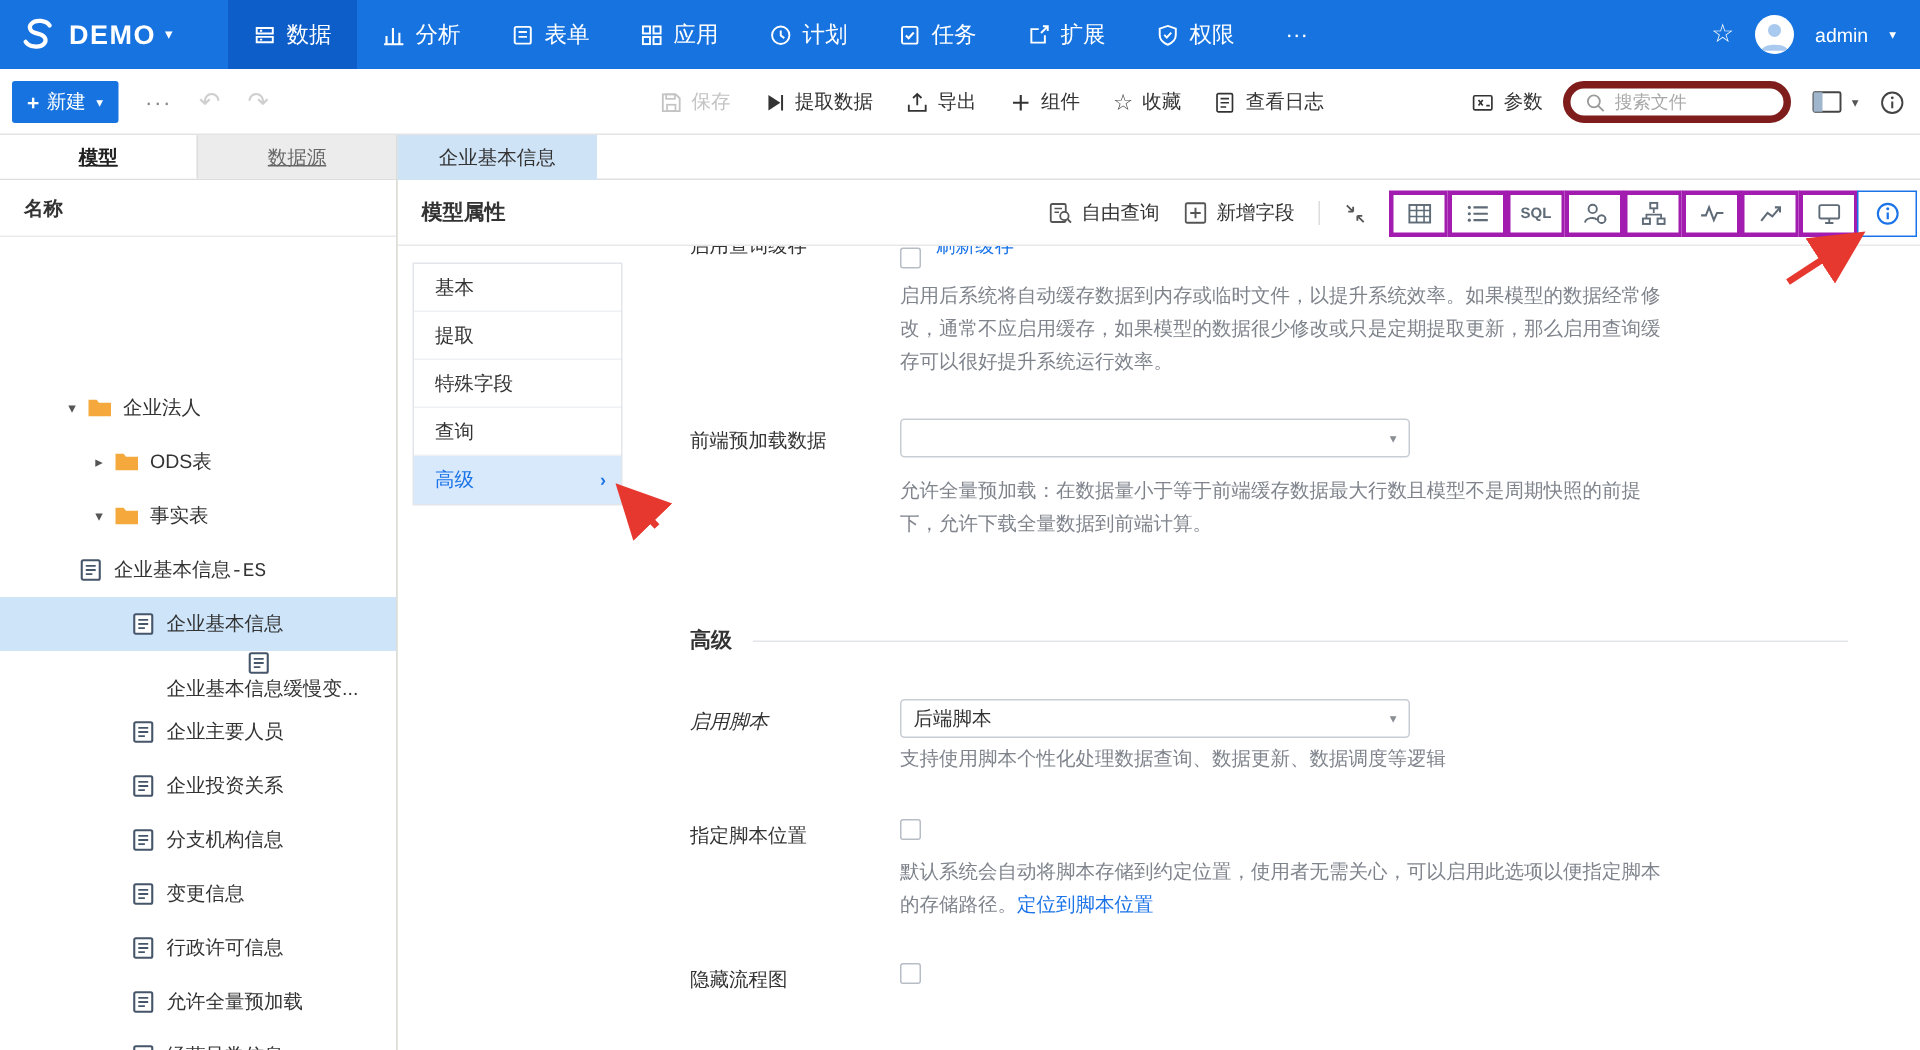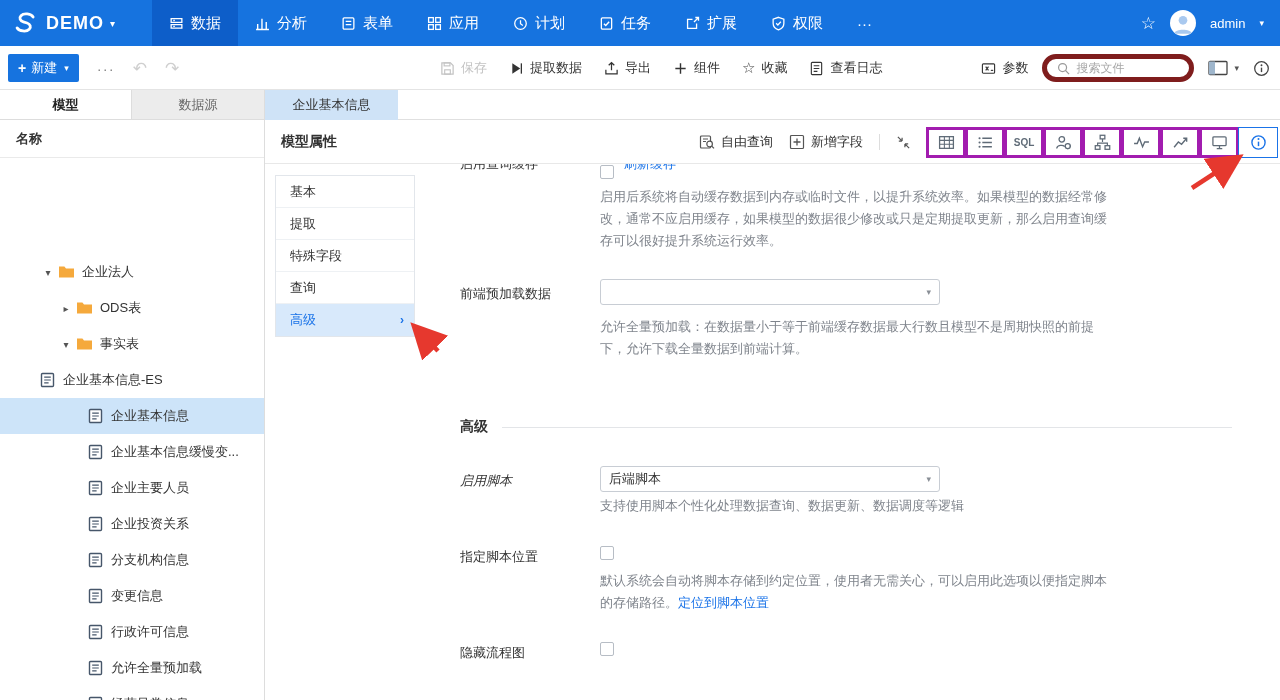--- a/index.html
+++ b/index.html
@@ -36,21 +36,21 @@
   .tb-star2 { font-size:15px; color:#444; }
   #tb-right { position:absolute; right:0; top:0; height:44px; display:flex; align-items:center; gap:14px; padding-right:10px; }
   .search-box { width:152px; height:28px; border:5px solid #7f1d1d; border-radius:14px; display:flex; align-items:center; padding:0 10px; gap:6px; background:#fff; }
   .search-box input { border:none; outline:none; width:100px; font-size:12px; color:#333; font-family:inherit; background:transparent; }
   .search-box input::placeholder { color:#a8a8a8; }
   .layout-caret { font-size:9px; color:#555; margin-left:-8px; }
 
   
   #leftpanel { position:absolute; left:0; top:90px; width:265px; bottom:0; border-right:1px solid #ddd; background:#fff; }
   .lp-tabs { display:flex; height:30px; border-bottom:1px solid #ddd; }
-  .lp-tab { width:50%; display:flex; align-items:center; justify-content:center; font-size:13px; cursor:pointer; }
+  .lp-tab { width:50%; display:flex; align-items:center; justify-content:center; font-size:13px; cursor:pointer;text-decoration:underline; }
   .lp-tab.active { background:#fff; font-weight:bold; color:#222; border-right:1px solid #ddd; }
   .lp-tab.inactive { background:#ececec; color:#666; }
   .lp-header { height:38px; display:flex; align-items:center; padding-left:16px; font-weight:bold; font-size:13px; border-bottom:1px solid #eaeaea; }
   .trow { position:absolute; left:0; width:264px; height:36px; display:flex; align-items:center; cursor:pointer; white-space:nowrap; }
   .trow.sel { background:#cde4f9; }
   .chev { width:16px; font-size:10px; color:#555; text-align:center; flex:none; }
   .ic-folder { width:17px; height:14px; margin:0 7px 0 2px; flex:none; }
   .ic-doc { width:15px; height:16px; margin:0 8px 0 2px; flex:none; }
   .tlabel { font-size:13px; color:#333; overflow:hidden; text-overflow:ellipsis; }
 
@@ -284,35 +284,35 @@
       <span class="tlabel">ODS表</span>
     </div>
     <div class="trow" style="top:236px; padding-left:58px;">
       <span class="chev">▾</span>
       <svg class="ic-folder" viewBox="0 0 17 14">
           <path d="M1 1.5h5.4l1.6 2H16v9H1z" fill="#f5a93c"></path>
         </svg>
       <span class="tlabel">事实表</span>
     </div>
 
-    <div class="trow" style="top:272px; padding-left:38px;">
+    <div class="trow" style="top:272px; padding-left:51px;font-family:Liberation Mono, monospace;">
       <svg class="ic-doc" viewBox="0 0 15 16">
           <rect x="1.5" y="1.5" width="12" height="13" rx="1" fill="#fff" stroke="#46566a" stroke-width="1.4"></rect>
           <path d="M4.2 5.2h6.6M4.2 8h6.6M4.2 10.8h4.4" stroke="#46566a" stroke-width="1.2"></path>
         </svg>
       <span class="tlabel">企业基本信息-ES</span>
     </div>
     <div class="trow sel" style="top:308px; padding-left:86px;">
       <svg class="ic-doc" viewBox="0 0 15 16">
           <rect x="1.5" y="1.5" width="12" height="13" rx="1" fill="#fff" stroke="#46566a" stroke-width="1.4"></rect>
           <path d="M4.2 5.2h6.6M4.2 8h6.6M4.2 10.8h4.4" stroke="#46566a" stroke-width="1.2"></path>
         </svg>
       <span class="tlabel">企业基本信息</span>
     </div>
-    <div class="trow" style="top:344px; padding-left:86px;">
+    <div class="trow" style="top:344px; padding-left:86px;flex-direction:column;">
       <svg class="ic-doc" viewBox="0 0 15 16">
           <rect x="1.5" y="1.5" width="12" height="13" rx="1" fill="#fff" stroke="#46566a" stroke-width="1.4"></rect>
           <path d="M4.2 5.2h6.6M4.2 8h6.6M4.2 10.8h4.4" stroke="#46566a" stroke-width="1.2"></path>
         </svg>
       <span class="tlabel">企业基本信息缓慢变...</span>
     </div>
     <div class="trow" style="top:380px; padding-left:86px;">
       <svg class="ic-doc" viewBox="0 0 15 16">
           <rect x="1.5" y="1.5" width="12" height="13" rx="1" fill="#fff" stroke="#46566a" stroke-width="1.4"></rect>
           <path d="M4.2 5.2h6.6M4.2 8h6.6M4.2 10.8h4.4" stroke="#46566a" stroke-width="1.2"></path>

